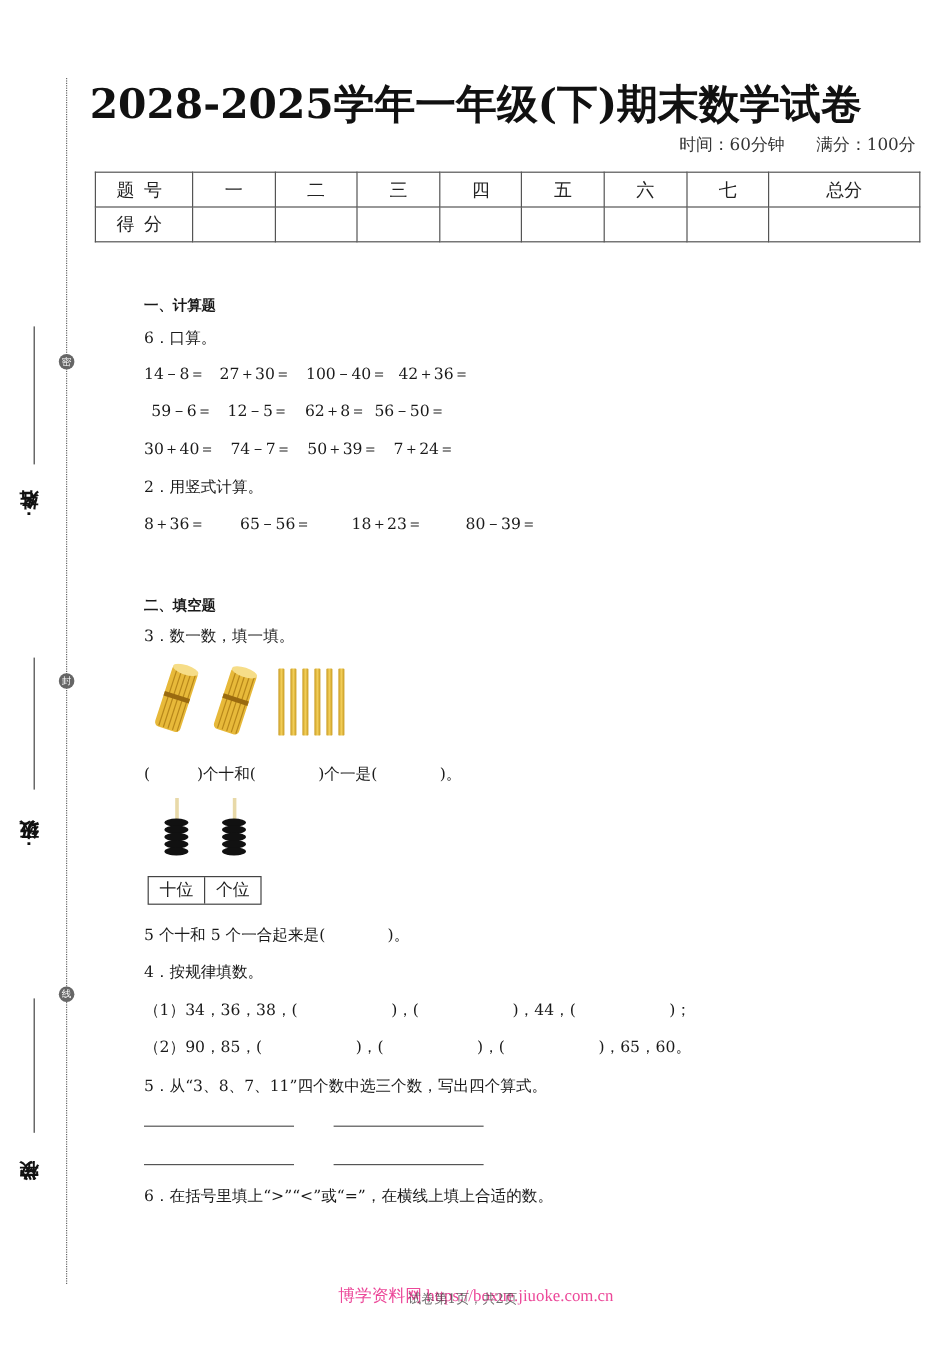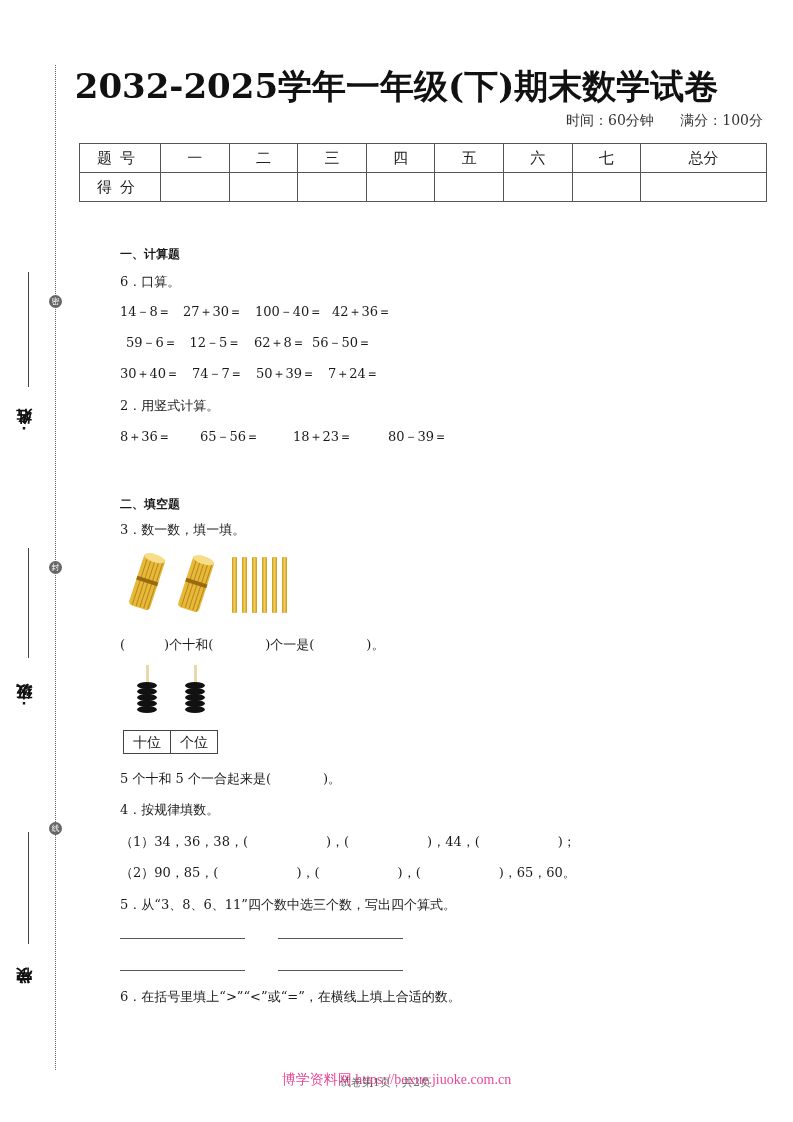--- a/index.html
+++ b/index.html
@@ -34,21 +34,21 @@
               font-family:"DejaVu Sans","Liberation Sans",sans-serif; font-size:14px; }
   .placebox div { width:46px; height:22px; line-height:22px; text-align:center; }
   .placebox div + div { border-left:1.5px solid #444; }
   .blank { border-bottom:1.2px solid #555; width:125px; }
   .footer { top:1071px; left:0; width:793px; text-align:center; font-size:14px; color:#ec4899;
             font-family:Liberation Serif, serif; }
 </style>
 </head>
 <body>
 
-<div class="abs title">2032-2025学年一年级(下)期末数学试卷</div>
+<div class="abs title">2028-2025学年一年级(下)期末数学试卷</div>
 <div class="abs meta">
   <span>时间：60分钟</span>
   <span>满分：100分</span>
 </div>
 
 <table class="score">
   <tbody>
       <tr>
     <td class="hdr">题号</td>
     <td>一</td>
@@ -180,21 +180,21 @@
   <div>十位</div>
   <div>个位</div>
 </div>
 
 <div class="abs q" style="top:770px;white-space:pre;">5 个十和 5 个一合起来是(　　　　)。</div>
 
 <div class="abs q" style="top:801px;">4．按规律填数。</div>
 <div class="abs q" style="top:833px;white-space:pre;">（1）34，36，38，(　　　　　　)，(　　　　　　)，44，(　　　　　　)；</div>
 <div class="abs q" style="top:864px;white-space:pre;">（2）90，85，(　　　　　　)，(　　　　　　)，(　　　　　　)，65，60。</div>
 
-<div class="abs q" style="top:896px;">5．从“3、8、6、11”四个数中选三个数，写出四个算式。</div>
+<div class="abs q" style="top:896px;">5．从“3、8、7、11”四个数中选三个数，写出四个算式。</div>
 <div class="abs blank" style="left:120px;top:938px;"></div>
 <div class="abs blank" style="left:278px;top:938px;"></div>
 <div class="abs blank" style="left:120px;top:970px;"></div>
 <div class="abs blank" style="left:278px;top:970px;"></div>
 
 <div class="abs q" style="top:988px;">6．在括号里填上“&gt;”“&lt;”或“=”，在横线上填上合适的数。</div>
 
 <div class="abs footer">博学资料网 https://boxue.jiuoke.com.cn</div>
 <div class="abs" style="top:1075px;left:340px;font-size:11px;color:#333;opacity:0.7;">试卷第1页，共2页</div>
 

